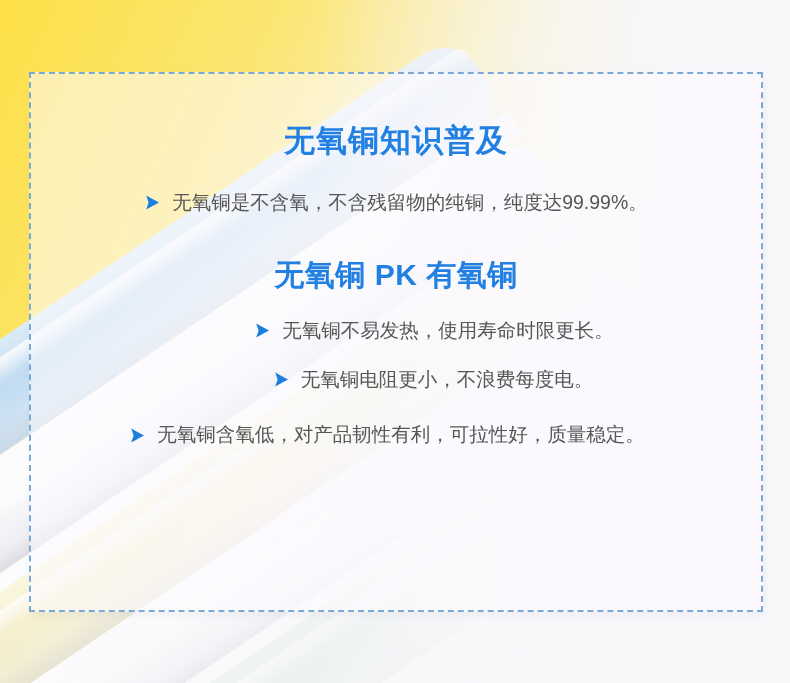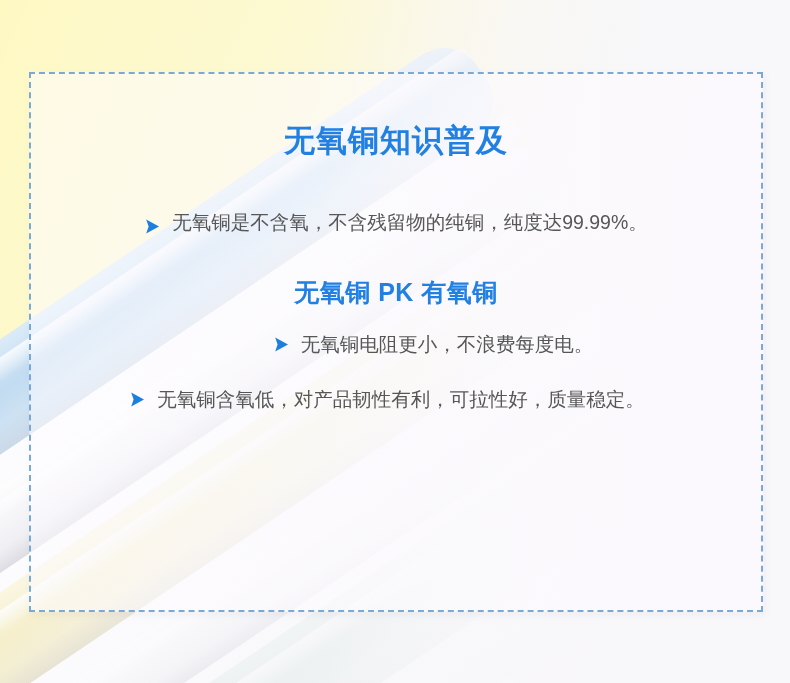--- a/index.html
+++ b/index.html
@@ -11,21 +11,21 @@
     height: 683px;
     background: #f5f4f7;
     font-family: "Liberation Sans", "DejaVu Sans", sans-serif;
     overflow: hidden;
   }
 
   #stage {
     position: relative;
     width: 790px;
     height: 683px;
-    background: #fef9c3;
+    background: #fde047;
     overflow: hidden;
   }
 
   
   .cables {
     position: absolute;
     left: -260px;
     top: 300px;
     width: 820px;
     height: 600px;
@@ -114,21 +114,21 @@
     font-size: 31px;
     font-weight: bold;
     letter-spacing: 1px;
     margin-top: 50px;
     line-height: 1.2;
     white-space: nowrap;
   }
 
   .subtitle {
     color: #2180e2;
-    font-size: 25px;
+    font-size: 30px;
     font-weight: bold;
     letter-spacing: .5px;
     margin-top: 42px;
     line-height: 1.2;
     white-space: nowrap;
   }
 
   .bullet-line {
     display: flex;
     align-items: center;
@@ -141,21 +141,21 @@
   .arrow {
     color: #1c7fe0;
     font-size: 17px;
     margin-right: 11px;
     line-height: 1;
     position: relative;
     top: 0px;
   }
   .arrow svg { display: block; }
 
-  .bullet-1 { margin-top: 52px; align-items: flex-end; }
+  .bullet-1 { margin-top: 32px; }
   .bullet-2 { margin-top: 35px; margin-left: 56px; }
   .bullet-3 { margin-top: 26px; margin-left: 76px; }
   .bullet-4 { margin-top: 26px; margin-left: 74px; }
   .bullet-5 { margin-top: 32px; margin-left: -18px; }
 </style>
 </head>
 <body>
 
 <div id="stage">
 
@@ -209,20 +209,28 @@
         <svg width="17" height="17" viewBox="0 0 17 17" aria-hidden="true">
           <path d="M2.2 1.6 L15 8.5 L2.2 15.4 L4.6 8.5 Z" fill="#1c7fe0"></path>
         </svg>
       </span>
       <span>无氧铜是不含氧，不含残留物的纯铜，纯度达99.99%。</span>
     </div>
 
     <div class="subtitle">无氧铜 PK 有氧铜</div>
 
 
+    <div class="bullet-line bullet-3">
+      <span class="arrow">
+        <svg width="17" height="17" viewBox="0 0 17 17" aria-hidden="true">
+          <path d="M2.2 1.6 L15 8.5 L2.2 15.4 L4.6 8.5 Z" fill="#1c7fe0"></path>
+        </svg>
+      </span>
+      <span>无氧铜不易发热，使用寿命时限更长。</span>
+    </div>
 
     <div class="bullet-line bullet-4">
       <span class="arrow">
         <svg width="17" height="17" viewBox="0 0 17 17" aria-hidden="true">
           <path d="M2.2 1.6 L15 8.5 L2.2 15.4 L4.6 8.5 Z" fill="#1c7fe0"></path>
         </svg>
       </span>
       <span>无氧铜电阻更小，不浪费每度电。</span>
     </div>
 

